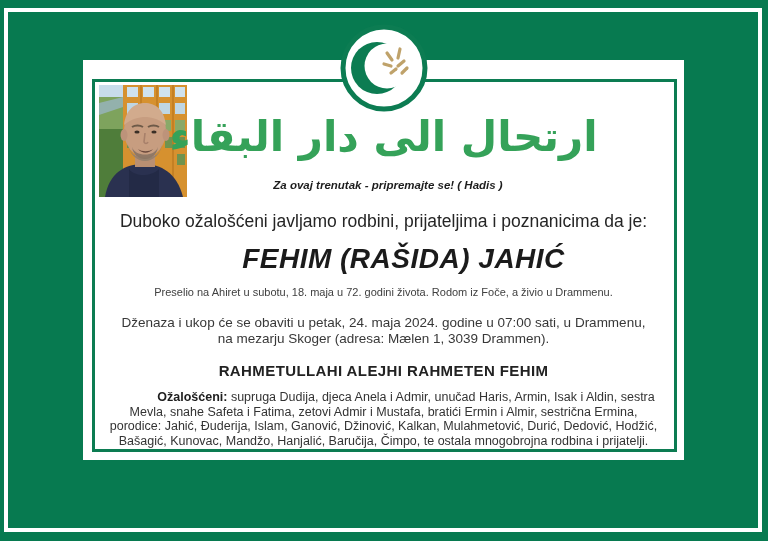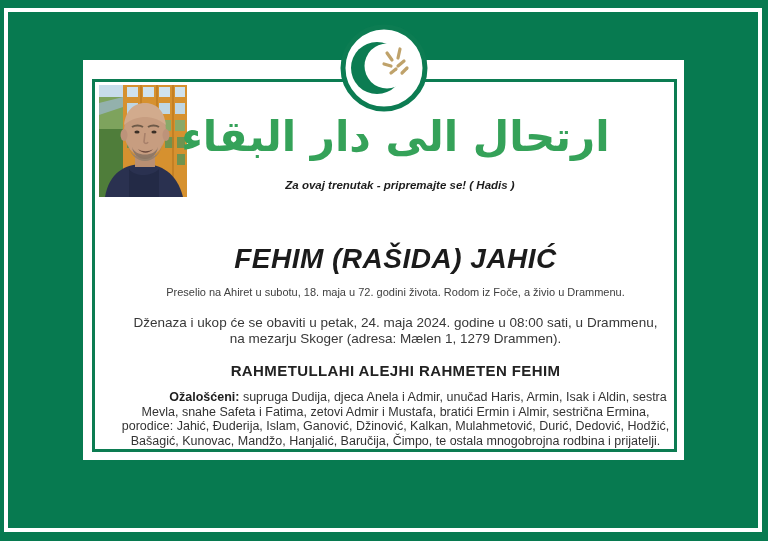--- a/index.html
+++ b/index.html
@@ -32,40 +32,41 @@
     pointer-events:none;
   }
   .logo{
     position:absolute;left:340px;top:24px;width:88px;height:88px;
     z-index:5;
   }
   .photo{
     position:absolute;left:16px;top:25px;width:88px;height:112px;
     overflow:hidden;
   }
-  .centered{width:100%;text-align:center;position:absolute;left:12px;}
+  .centered{width:100%;text-align:center;position:absolute;left:0;}
   .arabic{
     top:46px;height:66px;
     font-family:"DejaVu Sans",sans-serif;
     font-size:42px;line-height:62px;font-weight:bold;
     color:var(--arabic-green);
     letter-spacing:1px;
   }
   .hadith{
     top:119px;
     font-size:11.5px;font-weight:bold;font-style:italic;color:#1d1d1d;padding-left:9px;
   }
   .intro{
     top:151px;
     font-size:17.5px;color:#252525;
   }
   .name{
     top:183px;
     font-size:28px;font-weight:bold;font-style:italic;color:#1b1b1b;
     letter-spacing:0.5px;
+    margin-left:20px;
   }
   .passing{
     top:226px;
     font-size:11px;color:#404040;
   }
   .funeral{
     top:255px;
     font-size:13.5px;line-height:16px;color:#383838;
   }
   .prayer{
@@ -152,28 +153,29 @@
         <path d="M46 48 L45 57 C46 59 48 59 49 57" stroke="#a8806a" stroke-width="1.6" fill="none"></path>
 
         <path d="M39 64 C43 67 50 67 54 64 C50 69 43 69 39 64 Z" fill="#6b4a3d"></path>
       </svg>
     </div>
 
     <div class="centered arabic" dir="rtl">ارتحال الى دار البقاء</div>
 
     <div class="centered hadith">Za ovaj trenutak - pripremajte se! ( Hadis )</div>
 
+    <div class="centered intro">Duboko ožalošćeni javljamo rodbini, prijateljima i poznanicima da je:</div>
 
     <div class="centered name">FEHIM (RAŠIDA) JAHIĆ</div>
 
     <div class="centered passing">Preselio na Ahiret u subotu, 18. maja u 72. godini života. Rodom iz Foče, a živio u Drammenu.</div>
 
     <div class="centered funeral">
-      <div>Dženaza i ukop će se obaviti u petak, 24. maja 2024. godine u 08:00 sati, u Drammenu,</div>
-      <div>na mezarju Skoger (adresa: Mælen 1, 1279 Drammen).</div>
+      <div>Dženaza i ukop će se obaviti u petak, 24. maja 2024. godine u 07:00 sati, u Drammenu,</div>
+      <div>na mezarju Skoger (adresa: Mælen 1, 3039 Drammen).</div>
     </div>
 
     <div class="centered prayer">RAHMETULLAHI ALEJHI RAHMETEN FEHIM</div>
 
     <div class="centered mourners"><b>Ožalošćeni:</b><span> supruga Dudija,  djeca Anela i Admir, unučad Haris, Armin, Isak i Aldin, sestra Mevla, snahe Safeta i Fatima, zetovi Admir i Mustafa, bratići Ermin i Almir, sestrična Ermina, porodice: Jahić, Đuderija, Islam, Ganović, Džinović, Kalkan, Mulahmetović, Durić, Dedović, Hodžić, Bašagić, Kunovac, Mandžo, Hanjalić, Baručija, Čimpo, te ostala mnogobrojna rodbina i prijatelji.</span></div>
   </div>
 
   <div class="logo">
     <svg width="88" height="88" viewBox="0 0 88 88" xmlns="http://www.w3.org/2000/svg">
       <circle cx="44" cy="44" r="41" fill="#ffffff" stroke="#0c7c52" stroke-width="5"></circle>

